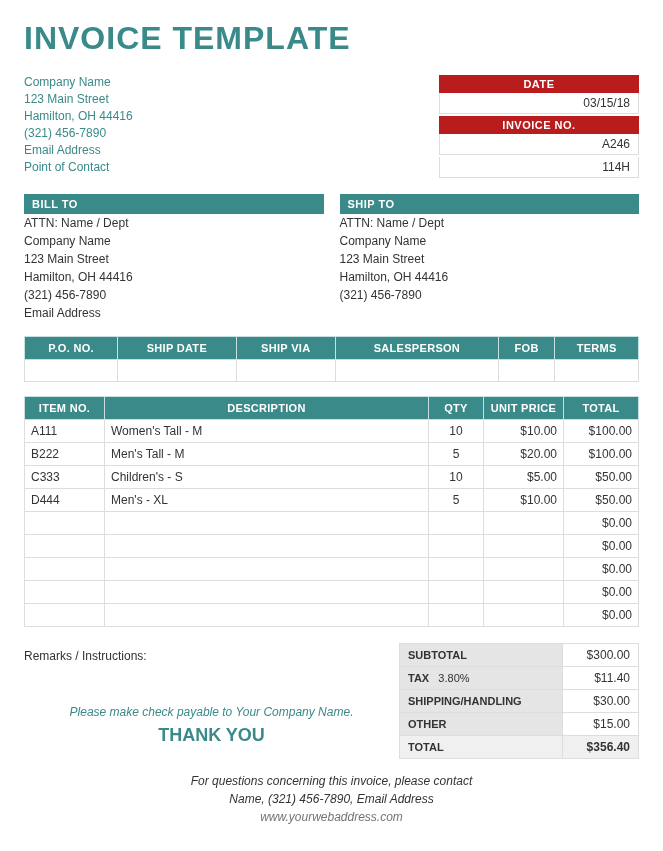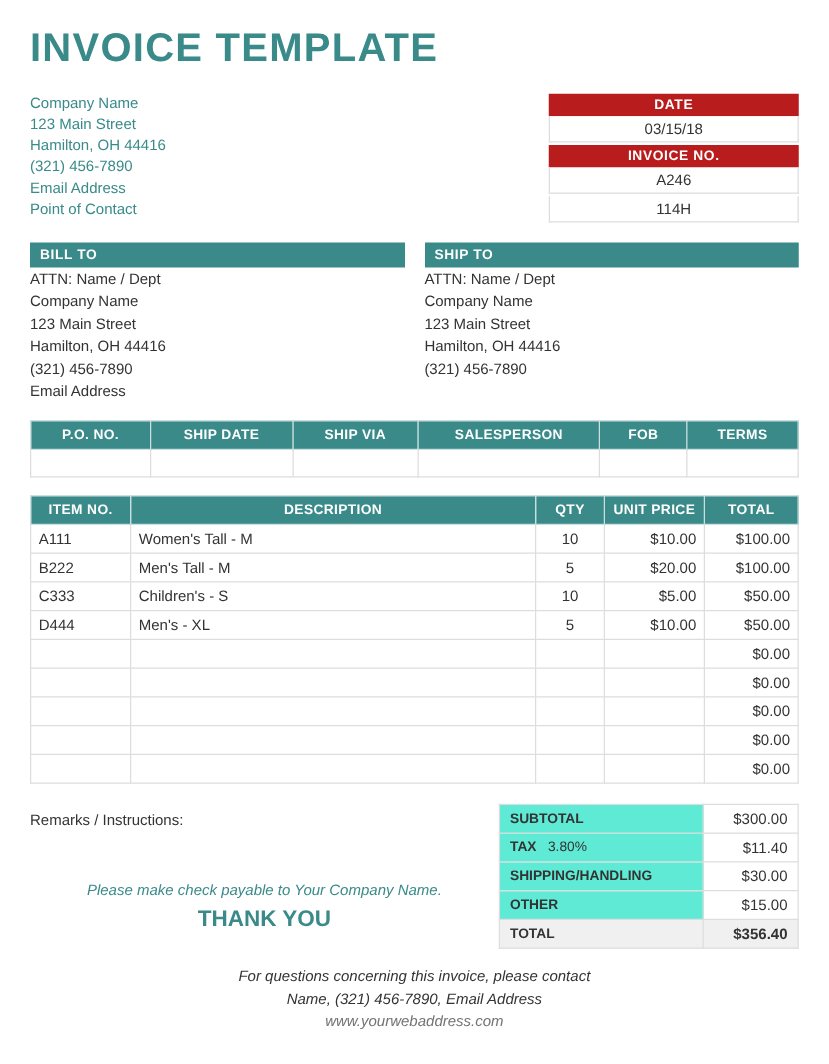--- a/index.html
+++ b/index.html
@@ -51,21 +51,21 @@
       background: #b91c1c;
       color: #fff;
       font-weight: bold;
       font-size: 11px;
       text-align: center;
       padding: 3px 8px;
       letter-spacing: 0.5px;
     }
 
     .meta-value {
-      text-align: center;
+      text-align: right;
       font-size: 12px;
       padding: 3px 8px;
       border: 1px solid #ddd;
       border-top: none;
       background: #fff;
     }
 
     .bill-ship-section {
       display: flex;
       gap: 16px;
@@ -95,21 +95,21 @@
       width: 100%;
       border-collapse: collapse;
       margin-bottom: 14px;
     }
 
     .po-table th {
       background: #3a8a8a;
       color: #fff;
       font-size: 11px;
       font-weight: bold;
-      padding: 5px 16px;
+      padding: 5px 4px;
       border: 1px solid #c8e0e0;
       letter-spacing: 0.3px;
     }
 
     .po-table td {
       border: 1px solid #ddd;
       padding: 5px 4px;
       text-align: center;
       font-size: 12px;
       height: 22px;
@@ -169,21 +169,21 @@
     }
 
     .totals-table td {
       border: 1px solid #ddd;
       padding: 4px 8px;
       font-size: 12px;
     }
 
     .totals-table td.total-label {
       font-weight: bold;
-      background: #5eead4;
+      background: #e5e5e5;
       font-size: 11px;
     }
 
     .totals-table td.total-value {
       text-align: right;
     }
 
     .totals-table tr.grand-total td {
       font-weight: bold;
       background: #f0f0f0;

